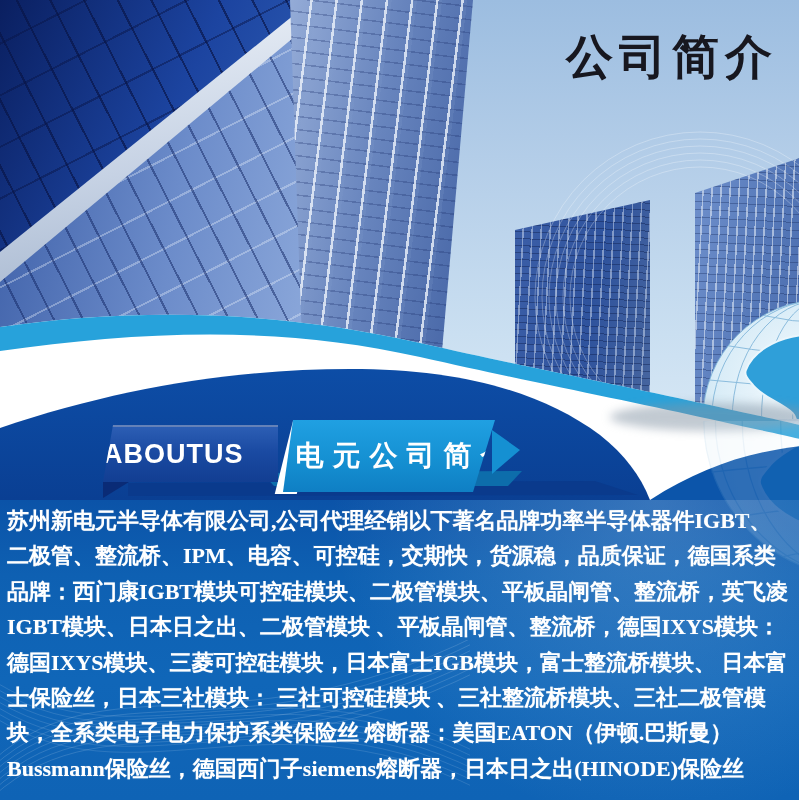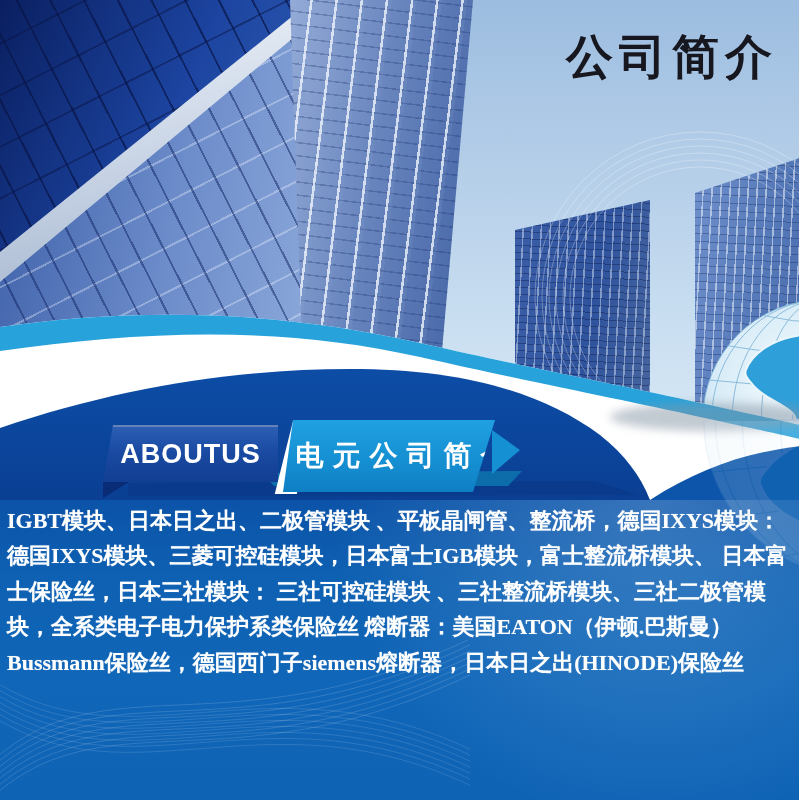--- a/index.html
+++ b/index.html
@@ -57,21 +57,21 @@
 
   
   .waves{position:absolute;left:0;top:305px;width:800px;height:195px;z-index:2;}
 
   
   .banner{position:absolute;left:98px;top:420px;width:440px;height:80px;z-index:5;}
   .banner-left{position:absolute;left:5px;top:5px;width:175px;height:57px;
         clip-path:polygon(10px 0,175px 0,175px 57px,0 57px);
         background:linear-gradient(180deg,#2c5eb4 0%,#1a4aa2 45%,#123e92 100%);
         border-top:2px solid rgba(255,255,255,.35);box-sizing:border-box;
-        display:flex;align-items:center;justify-content:center;}
+        display:flex;align-items:center;justify-content:flex-start;}
   .banner-left span{color:#fff;font-weight:700;font-size:27px;letter-spacing:1px;}
   .banner-fold{position:absolute;left:5px;top:62px;width:26px;height:16px;
         clip-path:polygon(0 0,26px 0,0 16px);background:#0a2b76;}
   .banner-slash{position:absolute;left:186px;top:0;width:22px;height:74px;
         transform:skewX(-14deg);background:#ffffff;}
   .banner-right{position:absolute;left:163px;top:0;width:234px;height:72px;
         clip-path:polygon(32px 0,234px 0,212px 72px,22px 72px);
         background:linear-gradient(180deg,#20a0e2 0%,#1590d2 55%,#0f7fc4 100%);
         display:flex;align-items:center;justify-content:center;}
   .banner-right span{color:#fff;font-family:"Liberation Serif","DejaVu Serif",serif;
@@ -185,20 +185,23 @@
         <use href="#swA" y="-36"></use>
       <use href="#swB"></use>
         <use href="#swB" y="-6"></use>
         <use href="#swB" y="-12"></use>
         <use href="#swB" y="-18"></use>
       <use href="#swB" y="-24"></use>
         <use href="#swB" y="-30"></use>
         <use href="#swB" y="-36"></use>
     </svg>
     <div class="body-text">
+      <div class="body-line">苏州新电元半导体有限公司,公司代理经销以下著名品牌功率半导体器件IGBT、</div>
+      <div class="body-line">二极管、整流桥、IPM、电容、可控硅，交期快，货源稳，品质保证，德国系类</div>
+      <div class="body-line">品牌：西门康IGBT模块可控硅模块、二极管模块、平板晶闸管、整流桥，英飞凌</div>
       <div class="body-line">IGBT模块、日本日之出、二极管模块 、平板晶闸管、整流桥，德国IXYS模块：</div>
       <div class="body-line">德国IXYS模块、三菱可控硅模块，日本富士IGB模块，富士整流桥模块、 日本富</div>
       <div class="body-line">士保险丝，日本三社模块： 三社可控硅模块 、三社整流桥模块、三社二极管模</div>
       <div class="body-line">块，全系类电子电力保护系类保险丝 熔断器：美国EATON（伊顿.巴斯曼）</div>
       <div class="body-line">Bussmann保险丝，德国西门子siemens熔断器，日本日之出(HINODE)保险丝</div>
     </div>
   </div>
 
   <svg class="globe-reflection" viewBox="-125 -125 250 250">
     <use href="#globeSym"></use>

